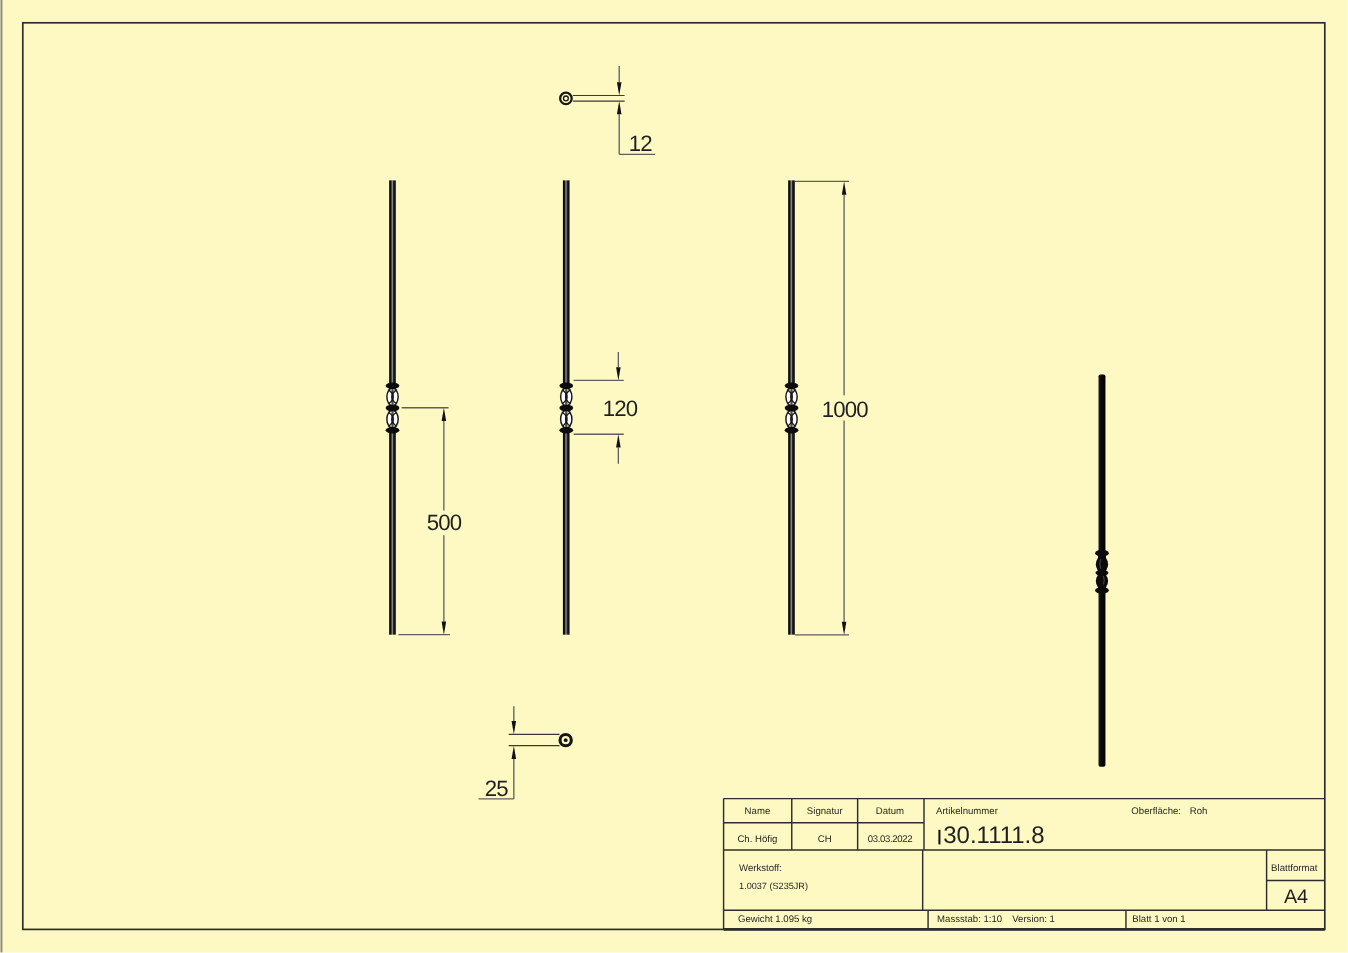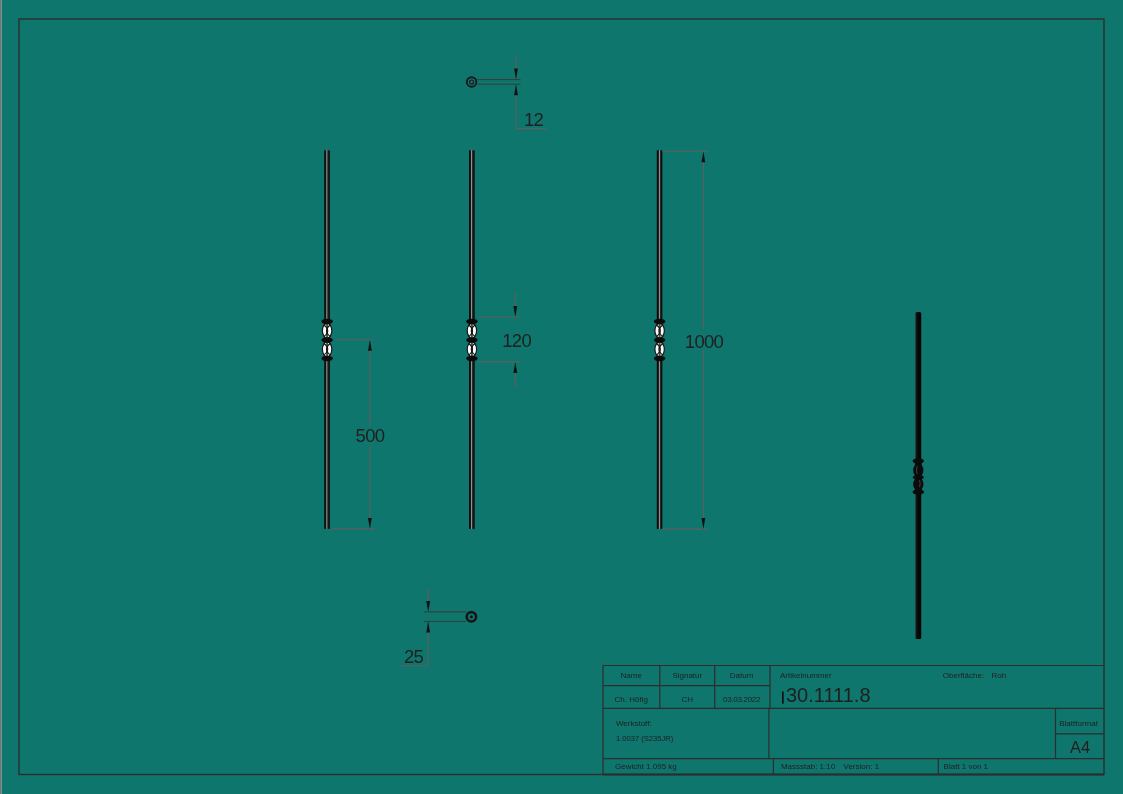--- a/index.html
+++ b/index.html
@@ -1,16 +1,16 @@
 <!DOCTYPE html>
 <html><head>
 <meta charset="utf-8">
 <style>
   html,body{margin:0;padding:0;background:#fff;}
-  #page{position:relative;width:1123px;height:794px;background:#0f766e;overflow:hidden;
+  #page{position:relative;width:1123px;height:794px;background:#fef9c3;overflow:hidden;
         font-family:"Liberation Sans", sans-serif;}
   svg{position:absolute;left:0;top:0;}
   text{font-family:"Liberation Sans", sans-serif;fill:#1f1f1f;}
 </style>
 </head>
 <body>
 <div id="page">
 <svg width="1123" height="794" viewBox="0 0 1123 794">
 <defs>
   <linearGradient id="rodg" x1="0" y1="0" x2="1" y2="0">

